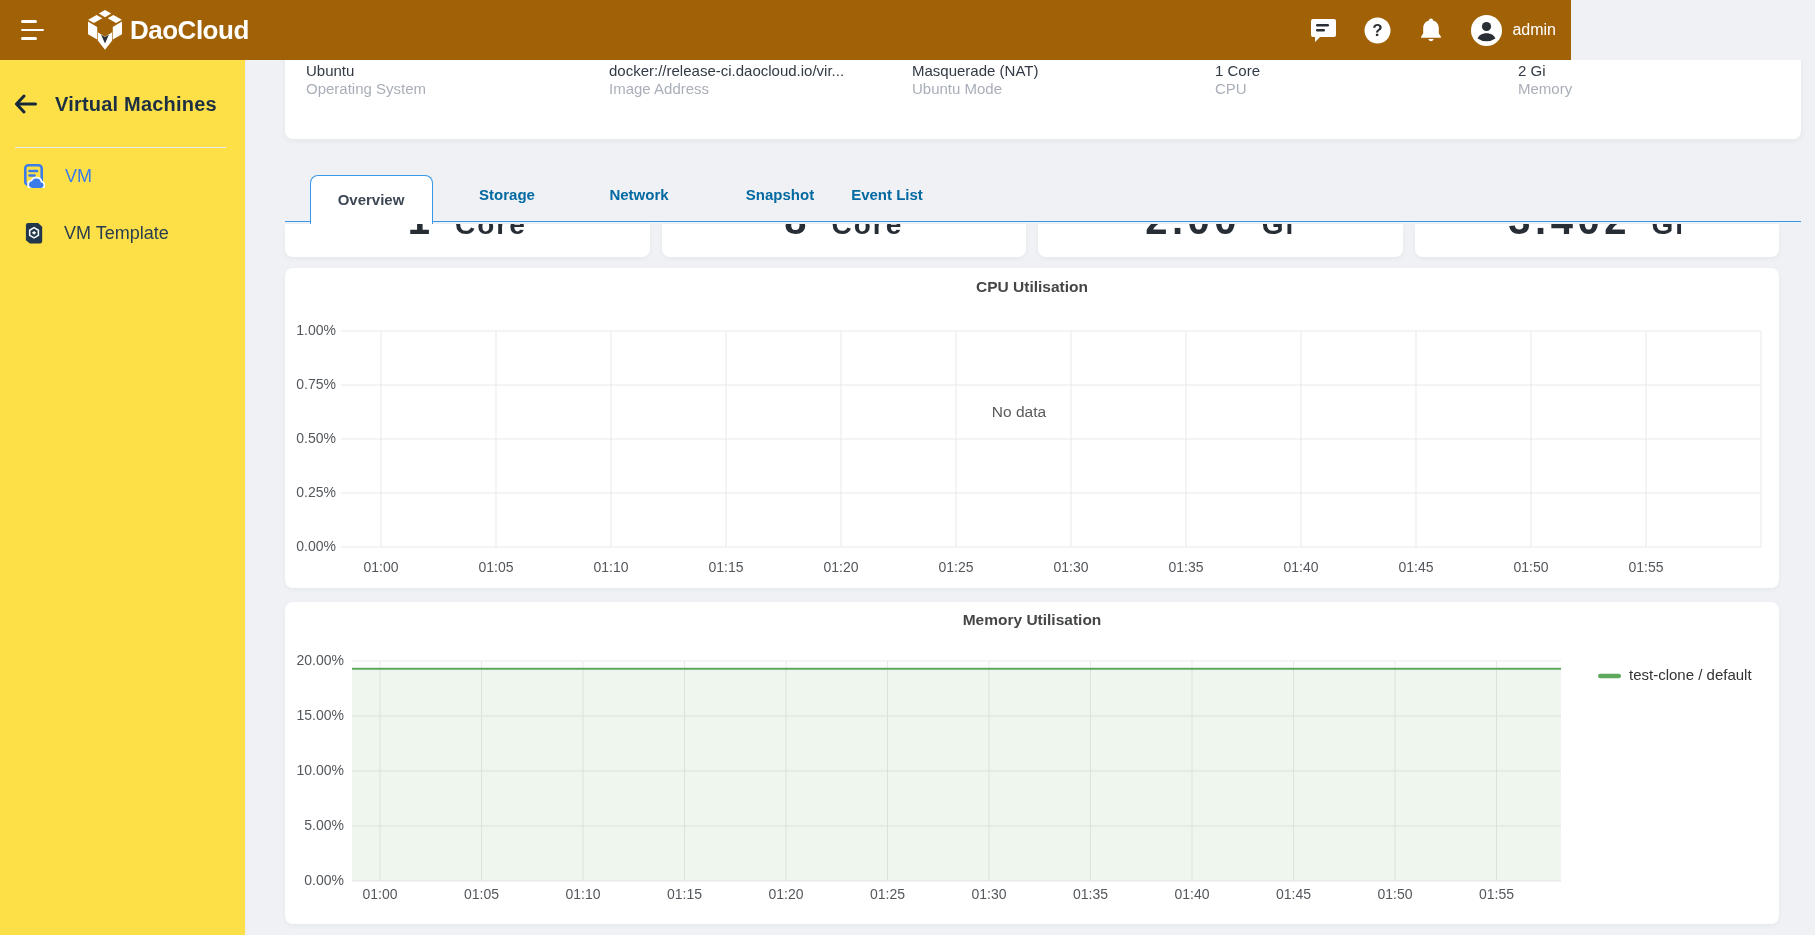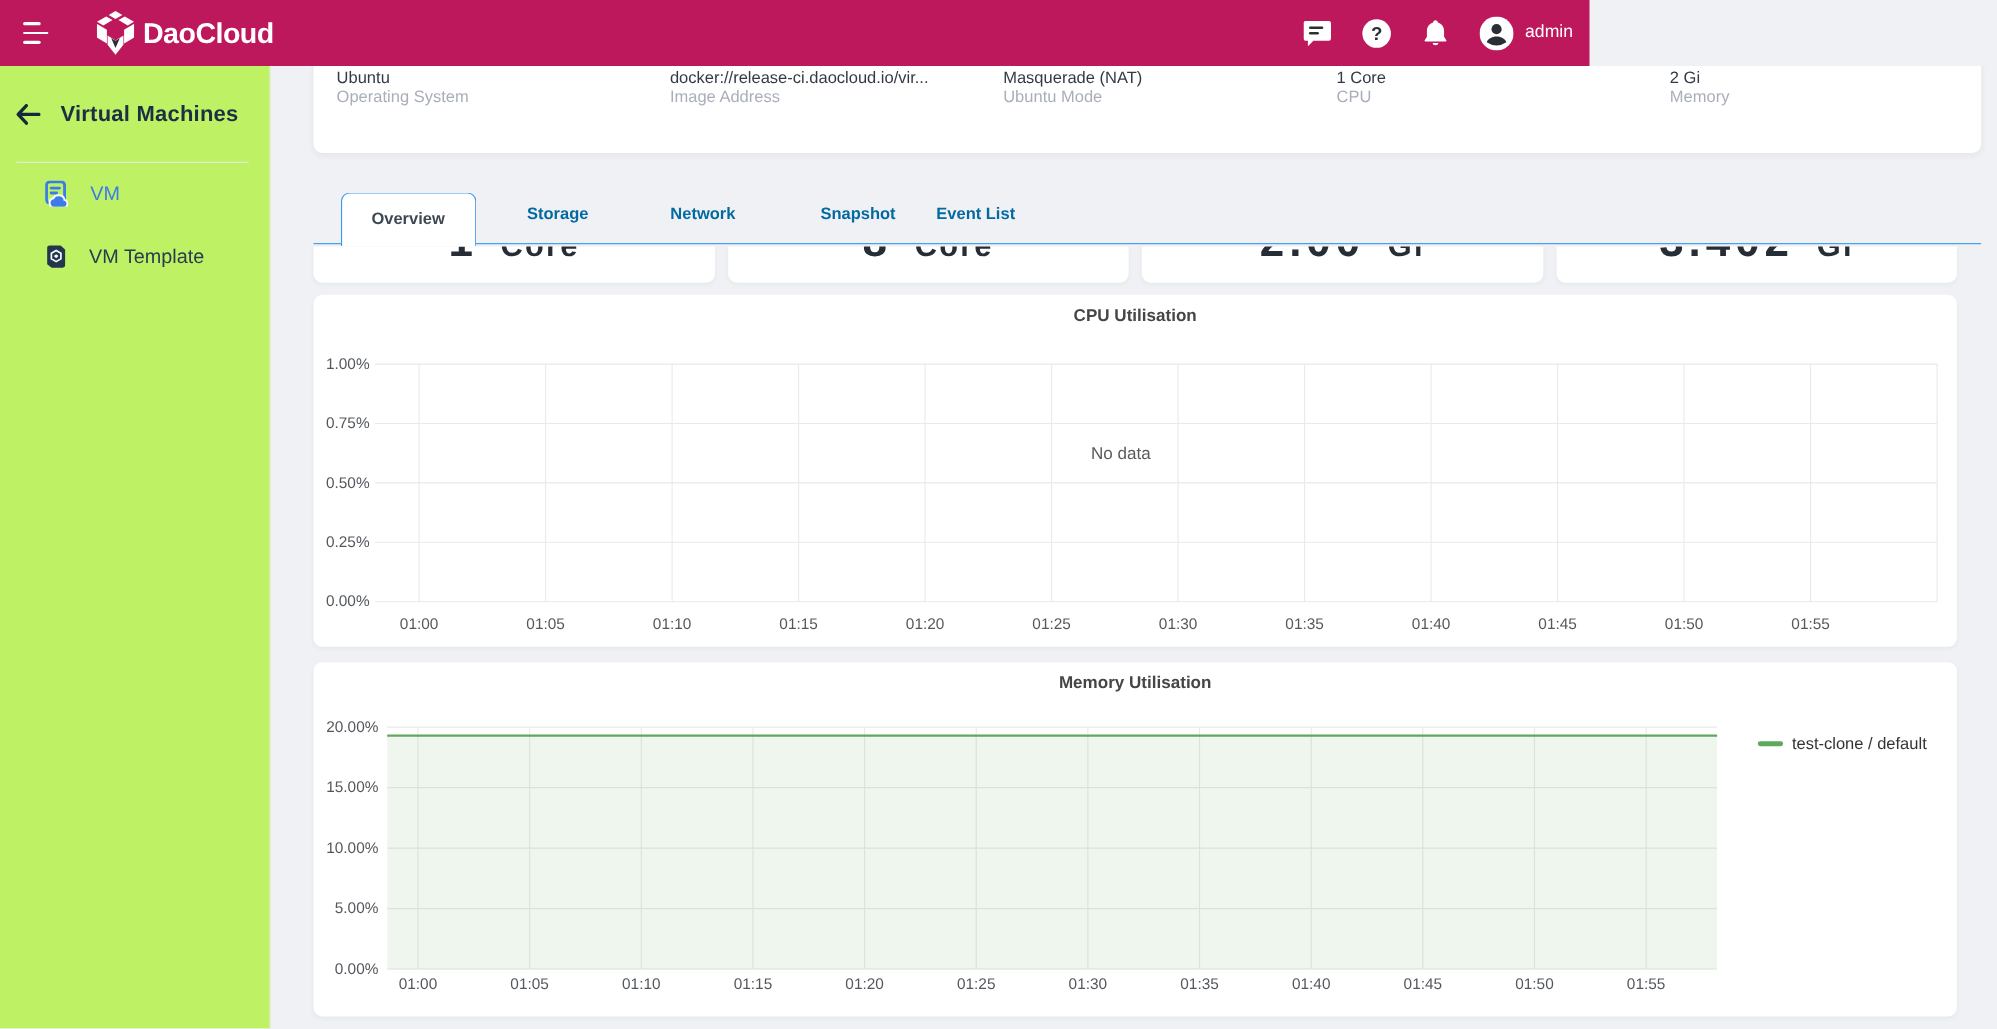--- a/index.html
+++ b/index.html
@@ -1,39 +1,39 @@
 <!DOCTYPE html>
 <html><head>
 <meta charset="utf-8">
 <style>
   * { margin:0; padding:0; box-sizing:border-box; }
   html,body { width:1815px; height:935px; overflow:hidden; font-family:"Liberation Sans","DejaVu Sans",sans-serif; }
   body { background:#eff1f4; position:relative; }
 
   
-  .navbar { position:absolute; left:0; top:0; width:1445px; height:60px; background:#be185d; z-index:50; display:flex; align-items:center; }
+  .navbar { position:absolute; left:0; top:0; width:1571px; height:60px; background:#a16207; z-index:50; display:flex; align-items:center; }
   .nav-burger { width:24px; height:20px; margin-left:21px; display:flex; flex-direction:column; justify-content:space-between; cursor:pointer; }
   .nav-burger span { display:block; height:2.6px; border-radius:2px; background:#fff; }
   .nav-burger .b1 { width:16px; }
   .nav-burger .b2 { width:23px; }
   .nav-burger .b3 { width:16px; }
   .nav-logo { position:absolute; left:88px; top:10px; }
   .nav-brand { position:absolute; left:130px; top:0; height:60px; line-height:60px; color:#fff; font-size:26px; font-weight:bold; letter-spacing:-0.5px; }
   .nav-right { position:absolute; right:15px; top:0; height:60px; display:flex; align-items:center; }
   .nav-icon { width:28px; height:28px; display:flex; align-items:center; justify-content:center; margin-right:26px; cursor:pointer; }
   .nav-user { display:flex; align-items:center; cursor:pointer; }
   .nav-user-name { color:#fff; font-size:16px; margin-left:10px; }
 
   
-  .sidebar { position:absolute; left:0; top:60px; width:246px; height:875px; background:#bef264; border-right:1px solid #eaecef; z-index:40; }
+  .sidebar { position:absolute; left:0; top:60px; width:246px; height:875px; background:#fde047; border-right:1px solid #eaecef; z-index:40; }
   .side-head { position:absolute; left:0; top:25px; width:246px; height:38px; display:flex; align-items:center; cursor:pointer; }
   .side-back { margin-left:14px; width:23px; height:20px; }
   .side-title { margin-left:18px; font-size:20px; font-weight:bold; color:#1d3043; letter-spacing:0.2px; }
   .side-divider { position:absolute; left:15px; top:87px; width:211px; height:1px; background:#e8eaee; }
-  .side-item { position:absolute; left:0; width:246px; height:40px; display:flex; align-items:center; cursor:pointer;padding-left:17px; }
+  .side-item { position:absolute; left:0; width:246px; height:40px; display:flex; align-items:center; cursor:pointer; }
   .side-item .s-icon { margin-left:24px; width:21px; height:24px; }
   .side-item .s-label { margin-left:20px; font-size:18px; color:#2a3c50; }
   .side-item.active .s-label { color:#3b7cea; }
   .item-vm { top:96px; }
   .item-vmtpl { top:153px; }
 
   
   .main { position:absolute; left:246px; top:60px; width:1569px; height:875px; background:#eff1f4; overflow:hidden; }
 
   

